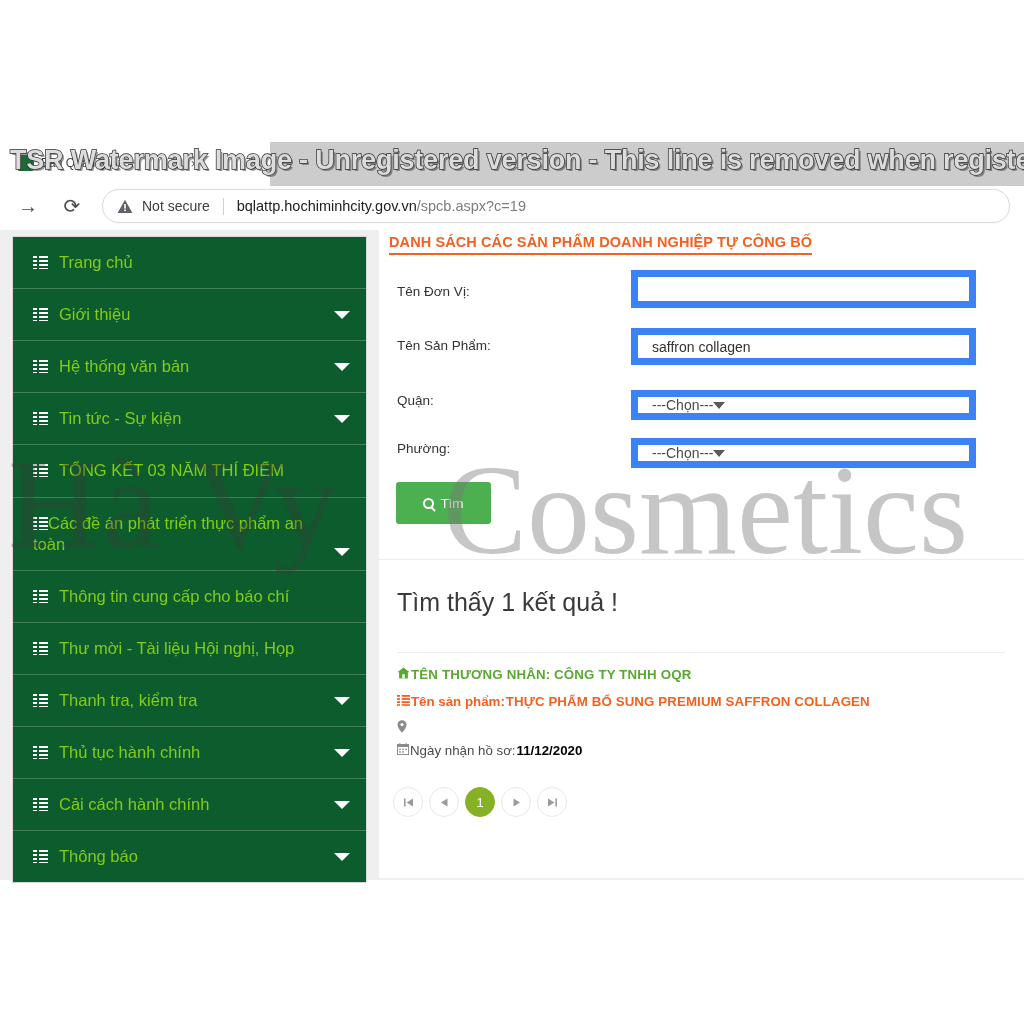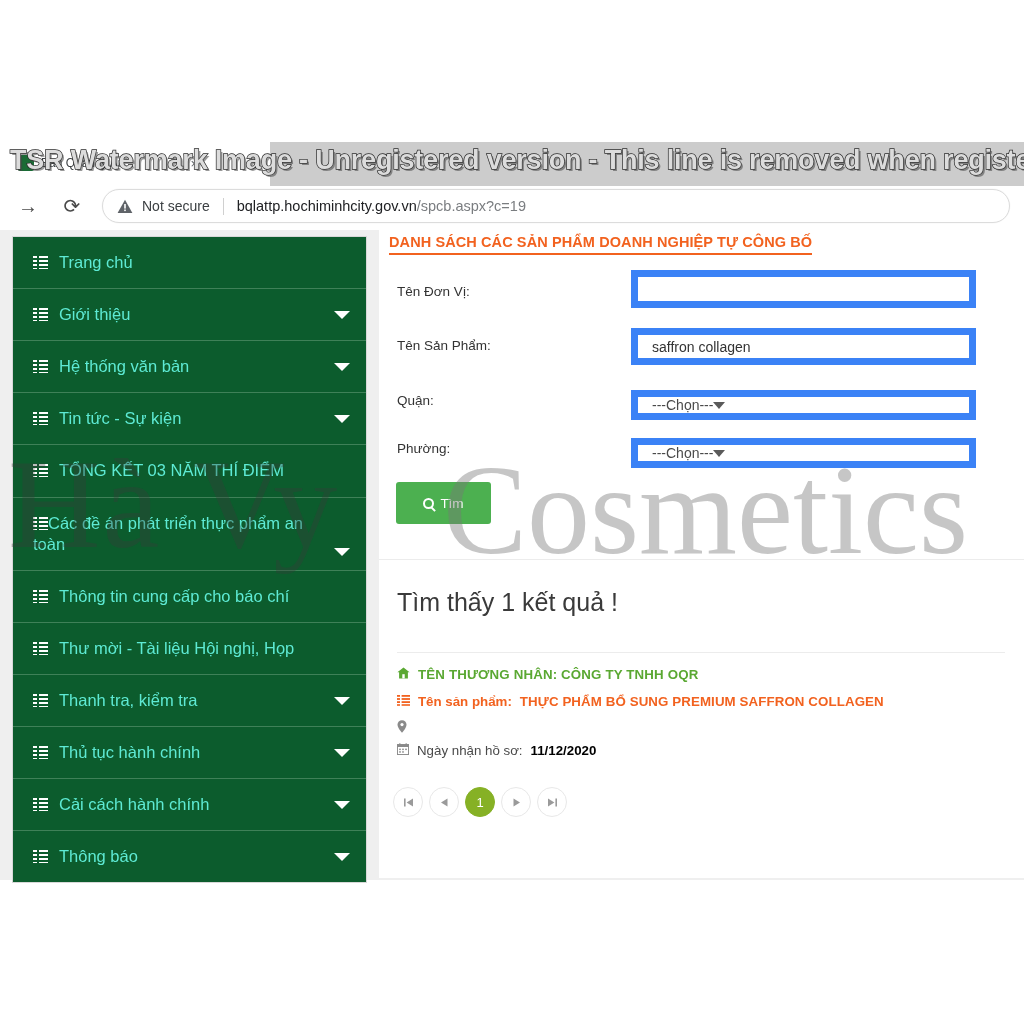--- a/index.html
+++ b/index.html
@@ -194,21 +194,21 @@
       linear-gradient(#fff,#fff) 0 12px/4px 1px no-repeat;
   }
   .list-icon::after {
     top: 0; height: 13px; left: 6px;
     background:
       linear-gradient(#fff,#fff) 0 0/9px 2px no-repeat,
       linear-gradient(#fff,#fff) 0 4px/9px 2px no-repeat,
       linear-gradient(#fff,#fff) 0 8px/9px 2px no-repeat,
       linear-gradient(#fff,#fff) 0 12px/9px 1px no-repeat;
   }
-  .mi-label { color: #5eead4; }
+  .mi-label { color: #84cc16; }
   .caret {
     position: absolute;
     right: 16px; top: 50%;
     transform: translateY(-50%);
     width: 0; height: 0;
     border-left: 8px solid transparent;
     border-right: 8px solid transparent;
     border-top: 8px solid #ffffff;
   }
   .menu-item.wrap .caret { top: auto; bottom: 14px; transform: none; }
@@ -311,21 +311,21 @@
     background: #ececec;
   }
   .result-card {
     position: absolute;
     left: 18px; top: 106px;
     width: 608px;
   }
   .res-line {
     display: flex;
     align-items: baseline;
-    gap: 8px;
+    gap: 1px;
     margin-bottom: 9px;
     font-size: 13.3px;
     line-height: 1.35;
     white-space: nowrap;
   }
   .res-merchant { color: #5aa832; font-weight: bold; letter-spacing: 0.15px; }
   .res-product-label { color: #f2621f; font-weight: bold; }
   .res-product-value { color: #f2621f; font-weight: bold; letter-spacing: 0.1px; }
   .res-plain { color: #4a4a4a; font-size: 13.3px; }
   .res-date-strong { color: #000000; font-weight: bold; }

